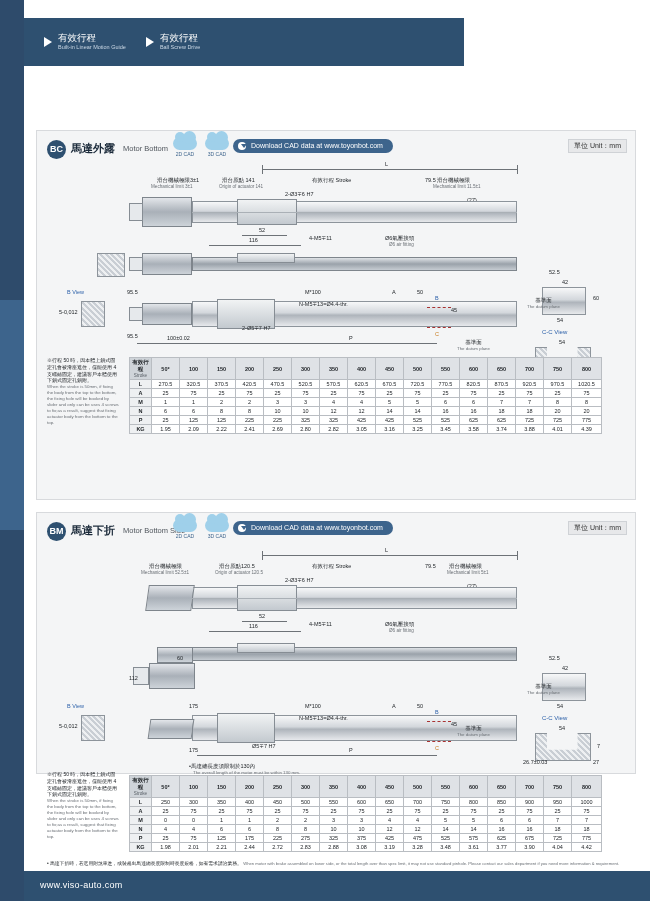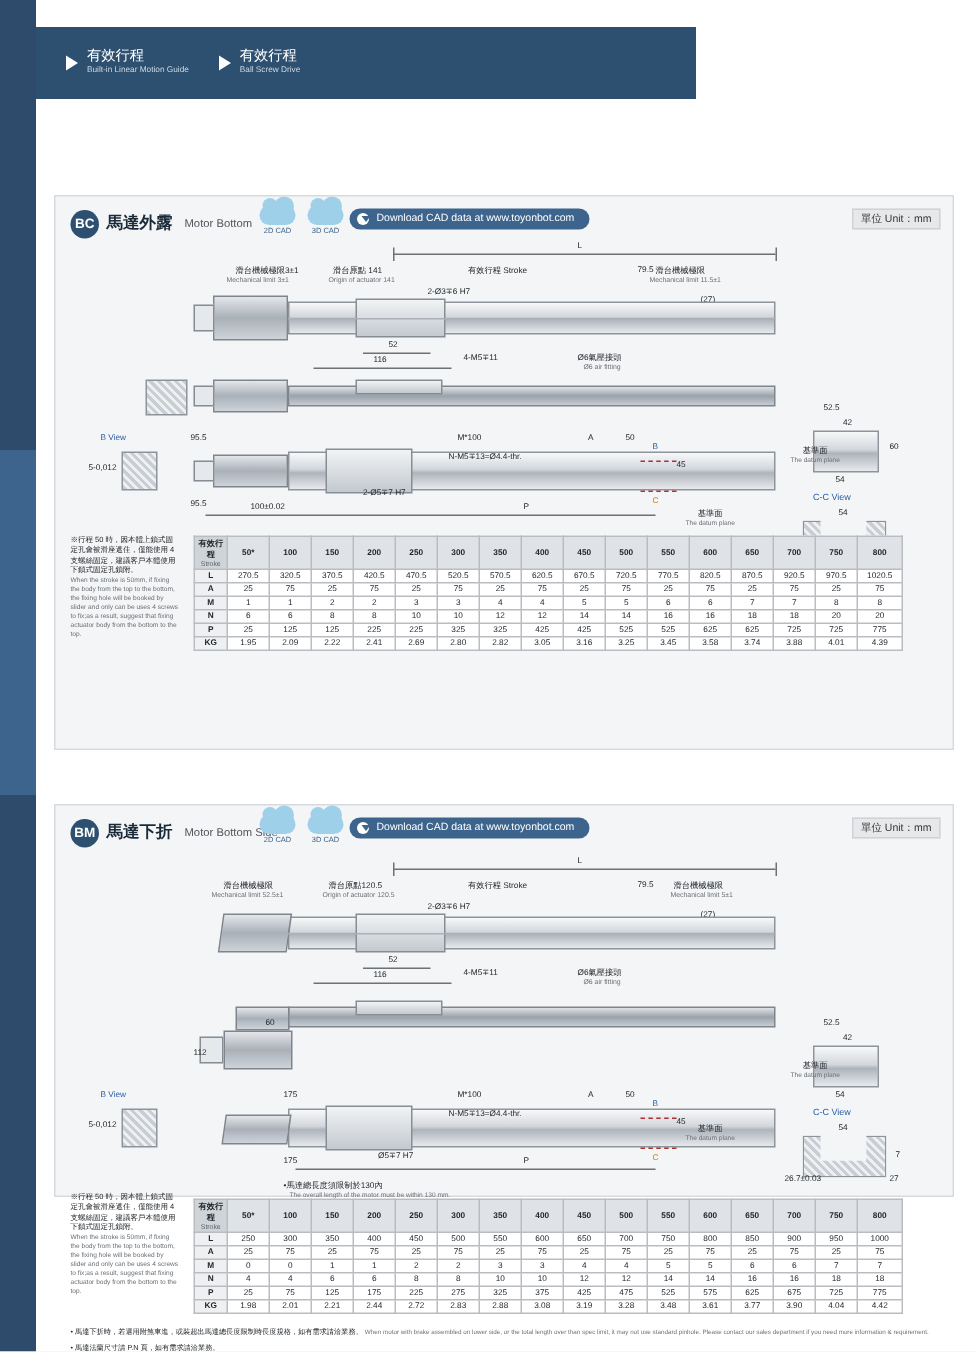--- a/index.html
+++ b/index.html
@@ -52,21 +52,21 @@
   .sectitle .bar { position:absolute; left:-10px; top:2px; width:4px; height:16px; background:#2e5070;}
   .sectitle .cn { font-size:14px; font-weight:bold; color:#1b2a3a; }
   .sectitle .en { font-size:8px; color:#8a8f96; margin-top:2px;}
 
   
   .panel {
     position:absolute; left:36px; width:600px;
     background:#f4f5f6; border:1px solid #d8dadd;
   }
   #panel-bc { top:130px; height:370px; }
-  #panel-bm { top:512px; height:262px;margin-top:24px; }
+  #panel-bm { top:512px; height:262px; }
 
   .badge {
     position:absolute; left:10px; top:9px; width:19px; height:19px;
     border-radius:50%; background:#2e5070; color:#fff;
     font-size:9px; font-weight:bold; text-align:center; line-height:19px;
   }
   .panelhead-cn { position:absolute; left:34px; top:10px; font-size:11px; font-weight:bold; color:#1b2a3a;}
   .panelhead-en { position:absolute; left:86px; top:13px; font-size:7.5px; color:#50565d;}
 
   .cadicons { position:absolute; left:135px; top:6px; display:flex; gap:6px;}
@@ -700,14 +700,17 @@
         <span>• 馬達下折時，若選用附煞車進，或裝超出馬達總長度限制時長度規格，如有需求請洽業務。</span>
         <span class="en">When motor with brake assembled on lower side, or the total length over than spec limit, it may not use standard pinhole. Please contact our sales department if you need more information &amp; requirement.</span>
       </div>
       <div class="footnote" style="left:10px;top:330px;width:580px;">
         <span>• 馬達法蘭尺寸請 P.N 頁，如有需求請洽業務。</span>
       </div>
 
     </div>
   </div>
 
+  <div class="footer">
+    <div class="url">www.viso-auto.com</div>
+  </div>
 
 </div>
 
 </body></html>

